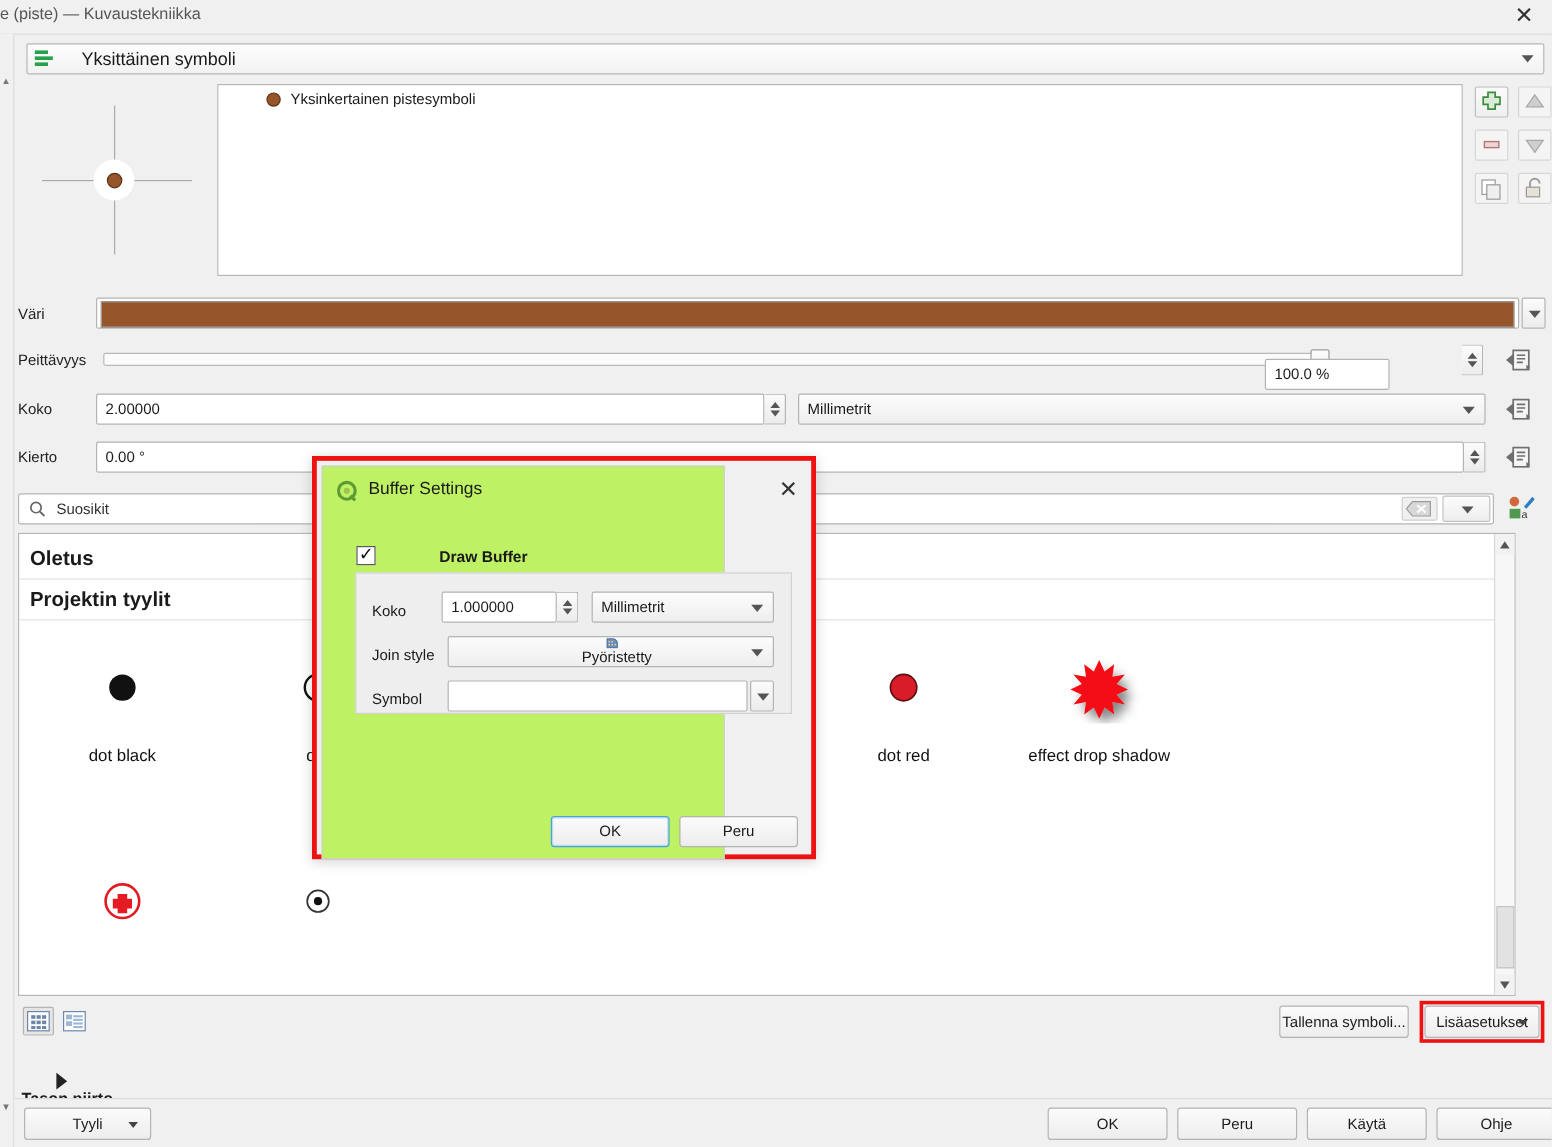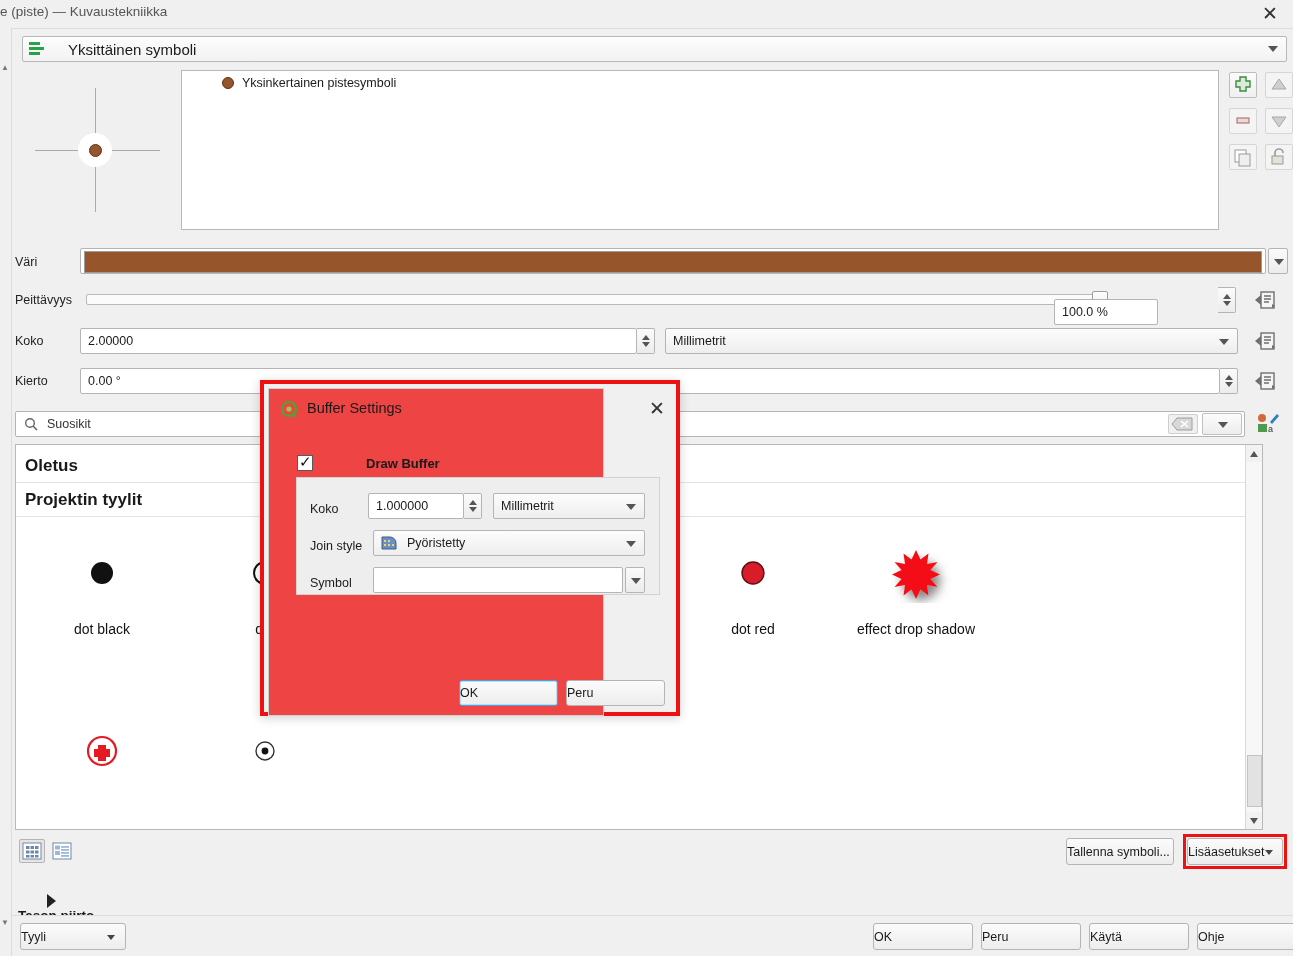--- a/index.html
+++ b/index.html
@@ -236,21 +236,21 @@
   .viewbtn {
     position:absolute; width:26px; height:24px; border-radius:2px;
   }
   .viewbtn.on { background:#e5e5e5; border:1px solid #b5b5b5; }
   .viewbtn.off { background:transparent; border:1px solid transparent; }
 
   .btn {
     position:absolute; height:27px;
     background:linear-gradient(#fbfbfb,#ededed);
     border:1px solid #b4b4b4; border-radius:3px;
-    font-size:12.5px; display:flex; align-items:center; justify-content:flex-start;
+    font-size:12.5px; display:flex; align-items:center; justify-content:center;
     cursor:pointer;
   }
   .redbox {
     position:absolute; border:3px solid #ee1111;
   }
   .section-hdr {
     position:absolute; left:18px; font-weight:bold; font-size:13.5px;
     display:flex; align-items:center;
   }
   .section-hdr .tri {
@@ -264,21 +264,21 @@
   }
 
   
   .modal-ring {
     position:absolute; left:260px; top:380px; width:420px; height:336px;
     border:4px solid #ee1111; background:#f0f0f0;
     box-shadow:0 2px 10px rgba(0,0,0,.18);
   }
   .modal {
     position:absolute; left:4px; top:4px; width:336px; height:328px;
-    background:#ef4444; border:1px solid #cfcfcf;
+    background:#bef264; border:1px solid #cfcfcf;
   }
   .modal-title {
     position:absolute; left:0; top:0; width:412px; height:40px;
   }
   .modal-title .tt {
     position:absolute; left:38px; top:11px; font-size:14.5px; color:#1a1a1a;
   }
   .modal-title .xx {
     position:absolute; right:12px; top:8px; width:24px; height:24px;
     font-size:19px; line-height:24px; text-align:center; color:#333; cursor:pointer;
@@ -626,21 +626,21 @@
       <div class="field" style="left:71px; top:15px; width:96px; justify-content:flex-start;">
         <span>1.000000</span>
       </div>
       <div class="spin" style="left:167px; top:15px;"></div>
       <div class="combo" style="left:196px; top:15px; width:152px;">
         <span>Millimetrit</span>
         <span class="ar"></span>
       </div>
 
       <div class="g-lbl" style="left:13px; top:61px;">Join style</div>
-      <div class="combo" style="left:76px; top:52px; width:272px; padding-left:6px;">
+      <div class="combo" style="left:76px; top:52px; width:272px; padding-left:17px;flex-direction:column;">
         <svg width="19" height="16" viewBox="0 0 19 16" style="margin-right:8px;">
           <path d="M2 2h8a6 6 0 0 1 6 6v6H2z" fill="#6a8fc0" stroke="#3c5d8a"></path>
           <g fill="#f0d27a">
             <rect x="4" y="5" width="2" height="2"></rect>
               <rect x="8" y="5" width="2" height="2"></rect>
             <rect x="4" y="9" width="2" height="2"></rect>
               <rect x="8" y="9" width="2" height="2"></rect>
             <rect x="12" y="9" width="2" height="2"></rect>
           </g>
         </svg>

